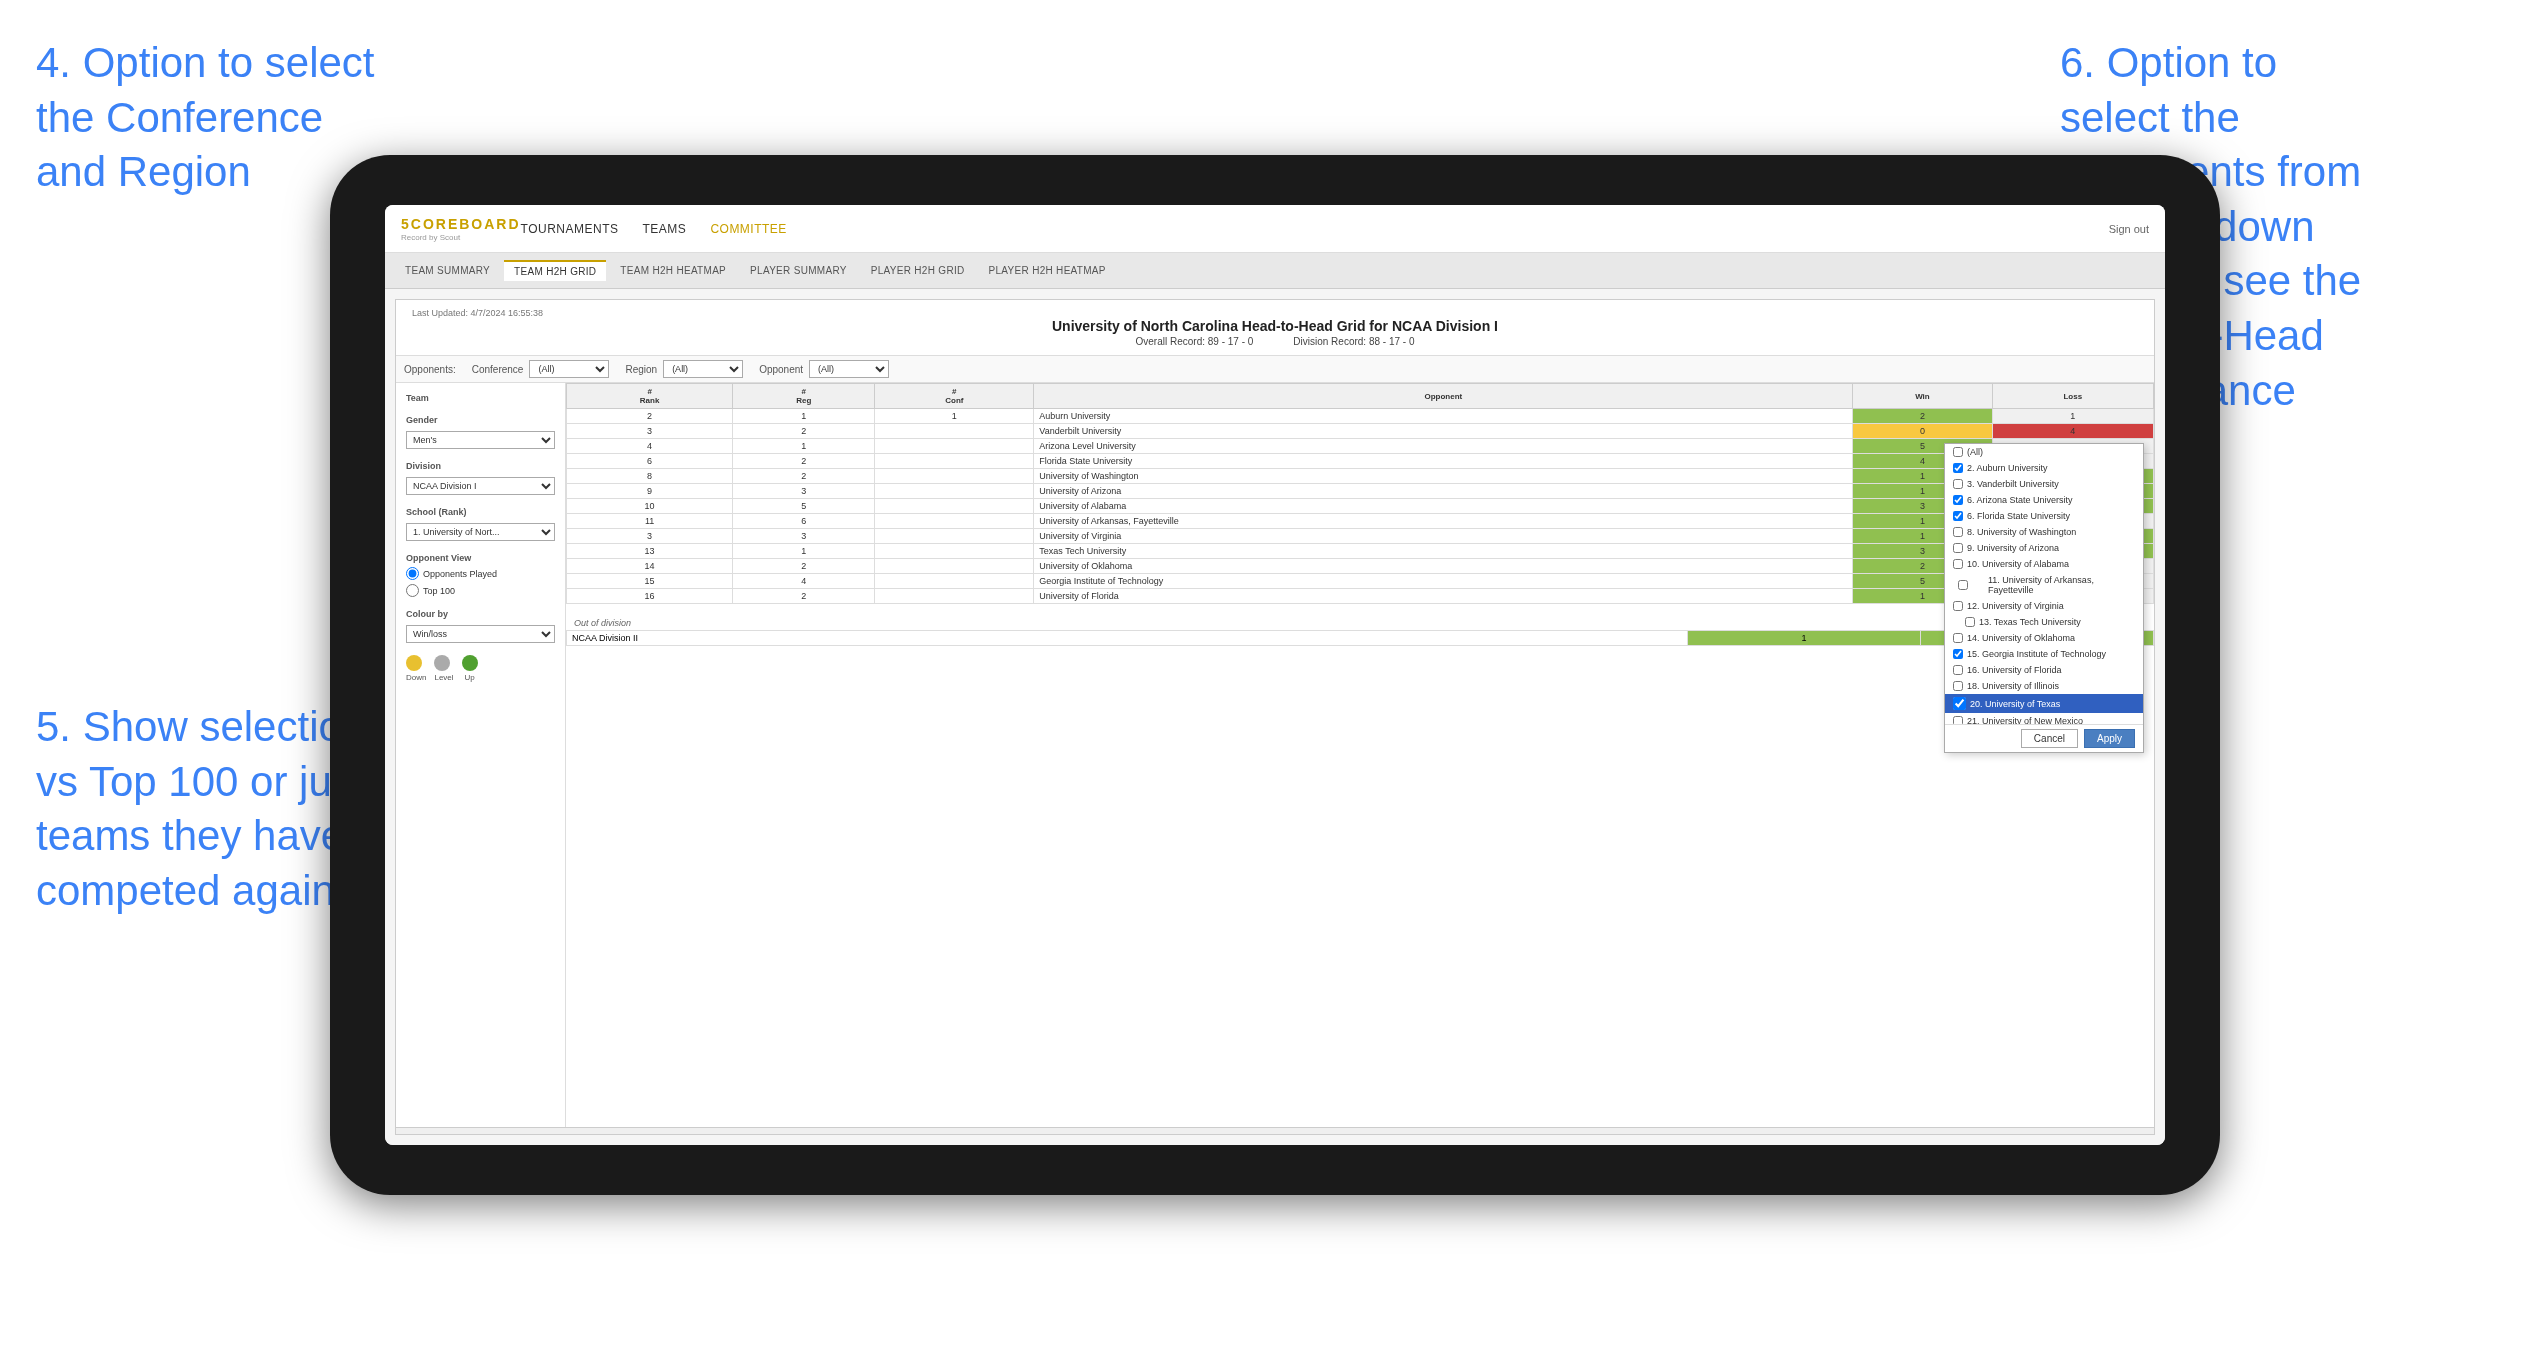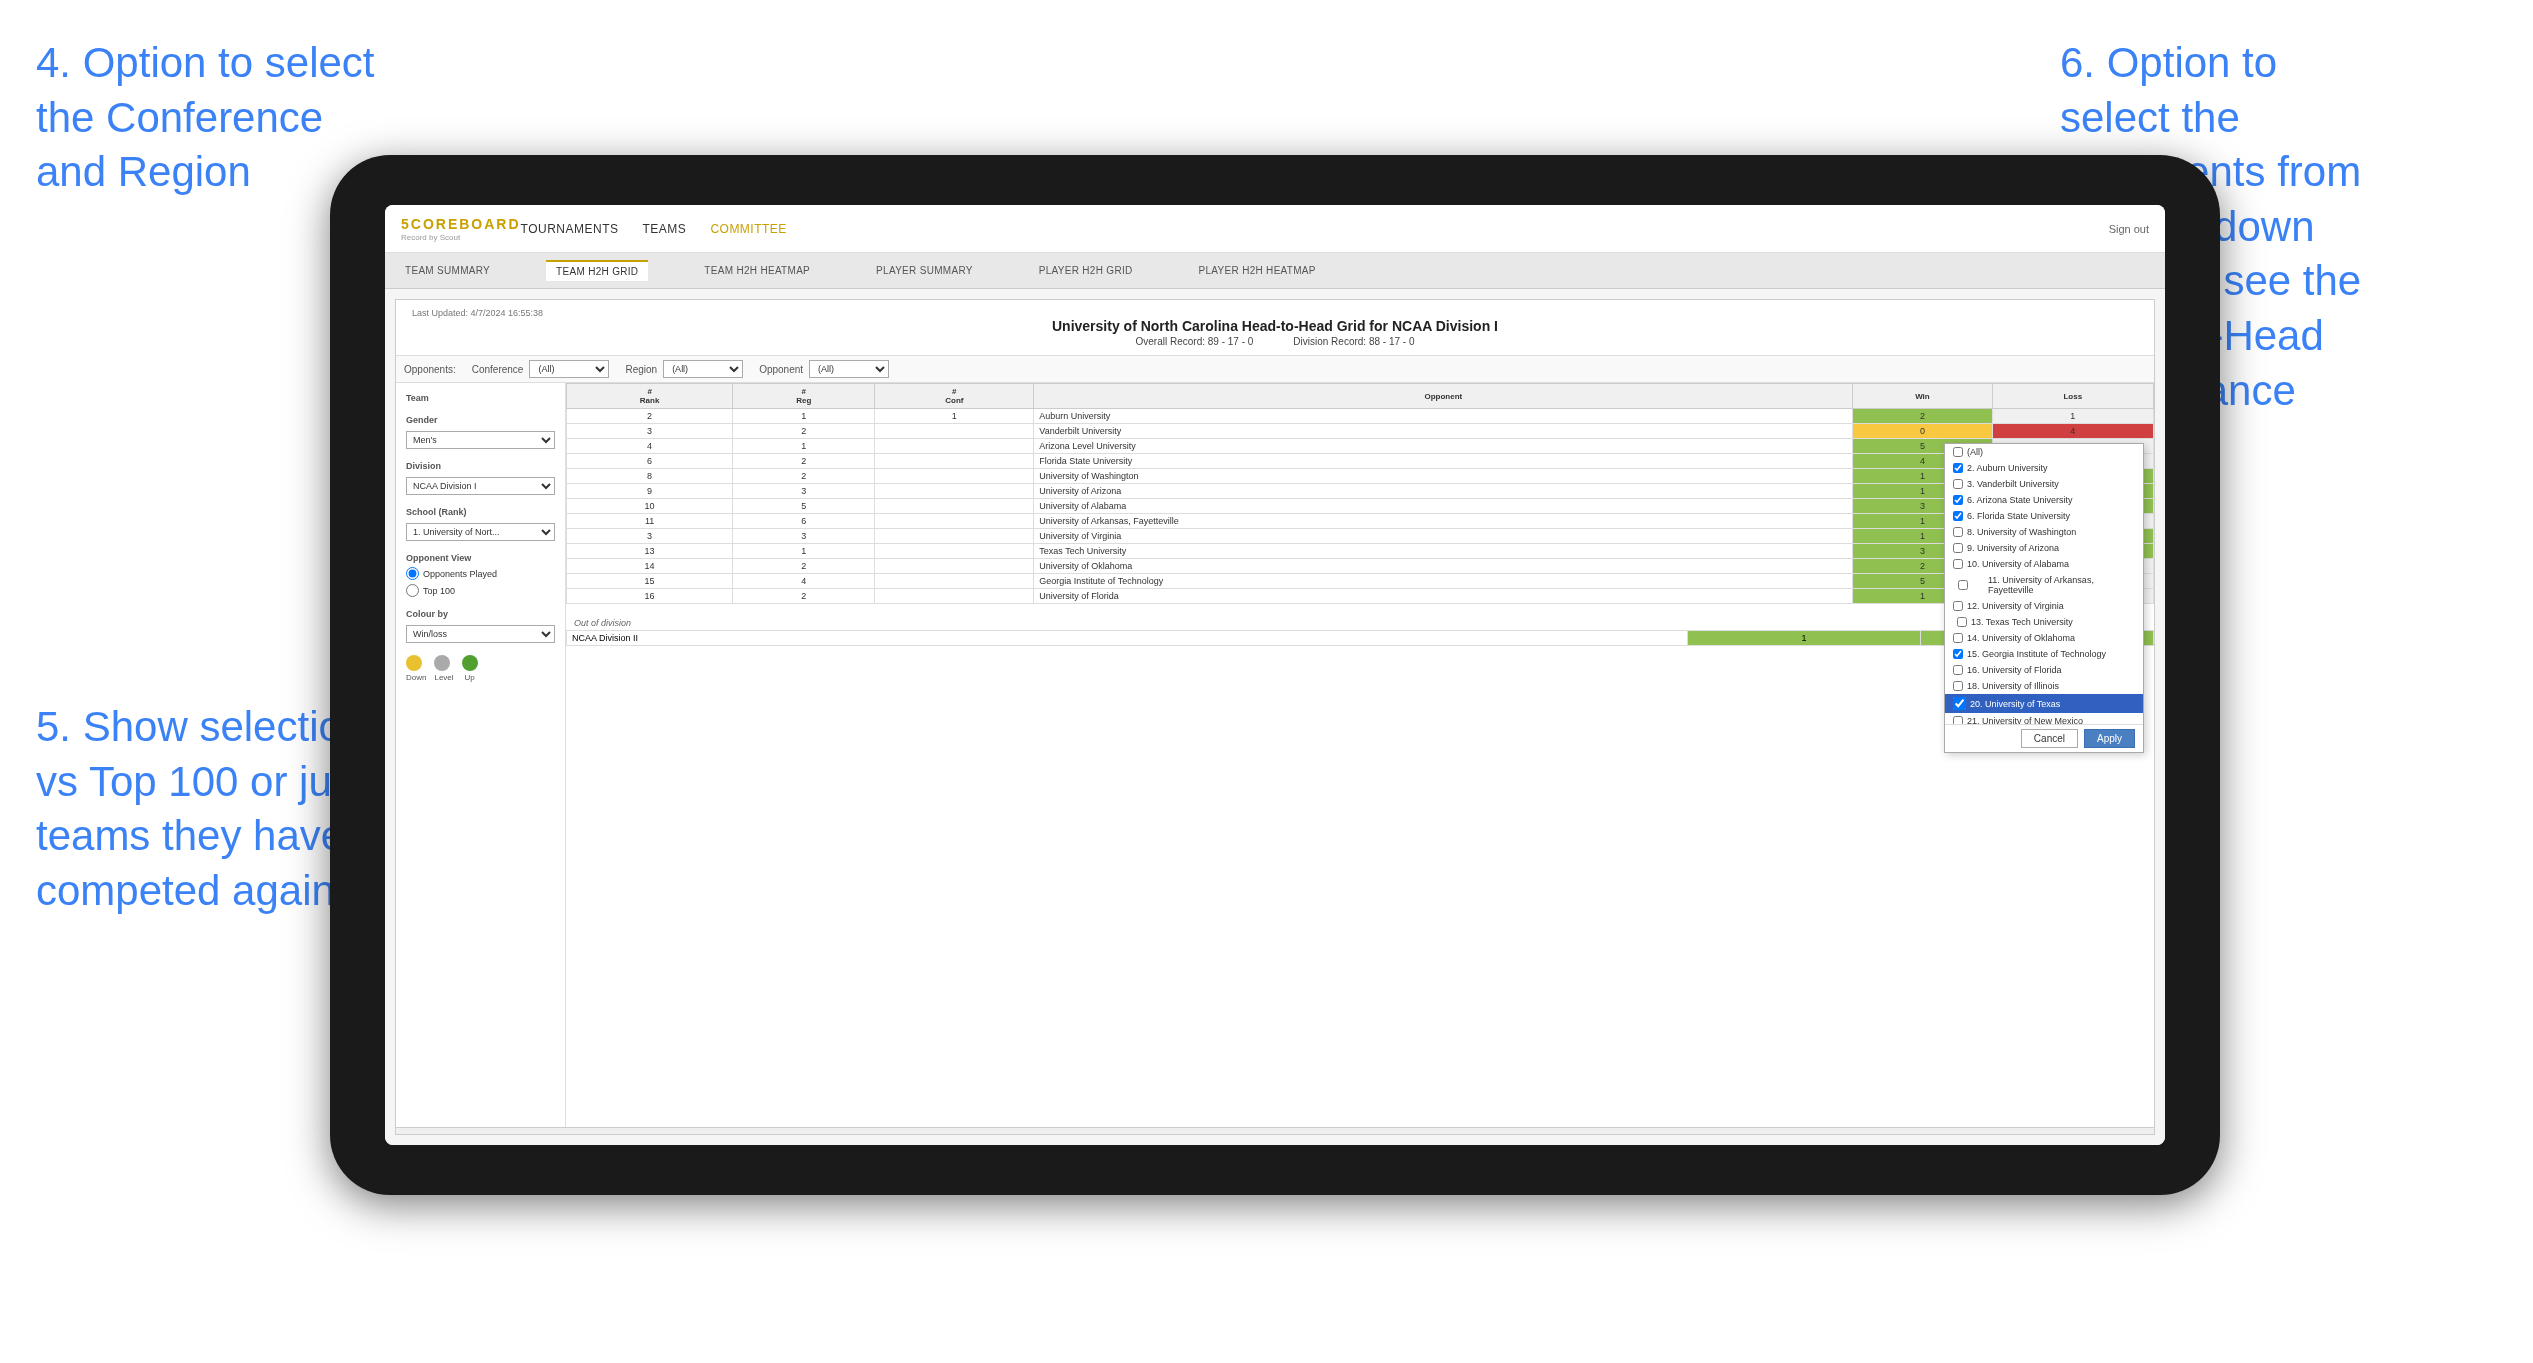--- a/index.html
+++ b/index.html
@@ -73,21 +73,20 @@
     }
 
     
     .tab-bar {
       background: #e8e8e8;
       height: 36px;
       display: flex;
       align-items: center;
       padding: 0 10px;
       border-bottom: 1px solid #ccc;
-      gap: 42px;
     }
 
     .tab-item {
       font-size: 10px;
       color: #555;
       margin-right: 4px;
       padding: 4px 10px;
       cursor: pointer;
       font-weight: 500;
       letter-spacing: 0.3px;
@@ -702,21 +701,21 @@
                     <span>10. University of Alabama</span>
                   </div>
                   <div class="dropdown-item" style="padding: 3px 13px; display: flex; align-items: center; gap: 20px; cursor: pointer; font-size: 9px; color: rgb(51, 51, 51); background: transparent;">
                     <input type="checkbox" style=""> 
                     <span>11. University of Arkansas, Fayetteville</span>
                   </div>
                   <div class="dropdown-item" style="padding: 3px 8px; display: flex; align-items: center; gap: 4px; cursor: pointer; font-size: 9px; color: rgb(51, 51, 51); background: transparent;">
                     <input type="checkbox" style=""> 
                     <span>12. University of Virginia</span>
                   </div>
-                  <div class="dropdown-item" style="padding: 3px 12px; display: flex; align-items: center; gap: 4px; cursor: pointer; font-size: 9px; color: rgb(51, 51, 51); background: transparent;">
+                  <div class="dropdown-item" style="padding: 3px 20px; display: flex; align-items: center; gap: 4px; cursor: pointer; font-size: 9px; color: rgb(51, 51, 51); background: transparent;">
                     <input type="checkbox" style=""> 
                     <span>13. Texas Tech University</span>
                   </div>
                   <div class="dropdown-item" style="padding: 3px 8px; display: flex; align-items: center; gap: 4px; cursor: pointer; font-size: 9px; color: rgb(51, 51, 51); background: transparent;">
                     <input type="checkbox" style=""> 
                     <span>14. University of Oklahoma</span>
                   </div>
                   <div class="dropdown-item" style="padding: 3px 8px; display: flex; align-items: center; gap: 4px; cursor: pointer; font-size: 9px; color: rgb(51, 51, 51); background: transparent;">
                     <input type="checkbox" checked="" style=""> 
                     <span>15. Georgia Institute of Technology</span>

